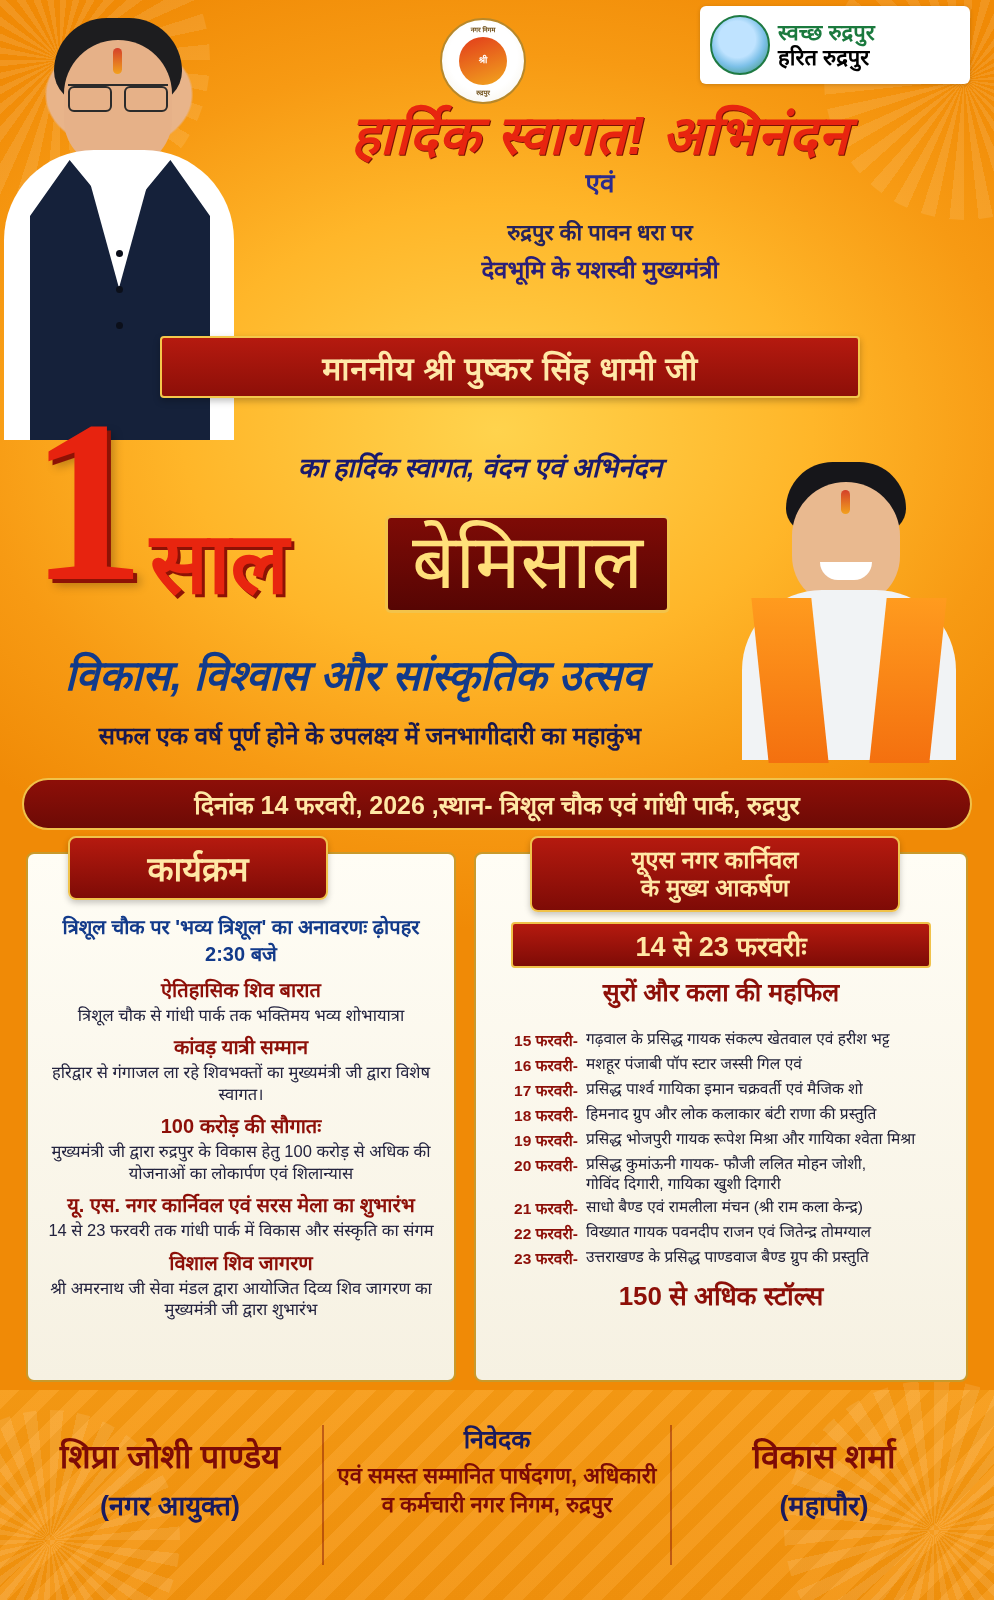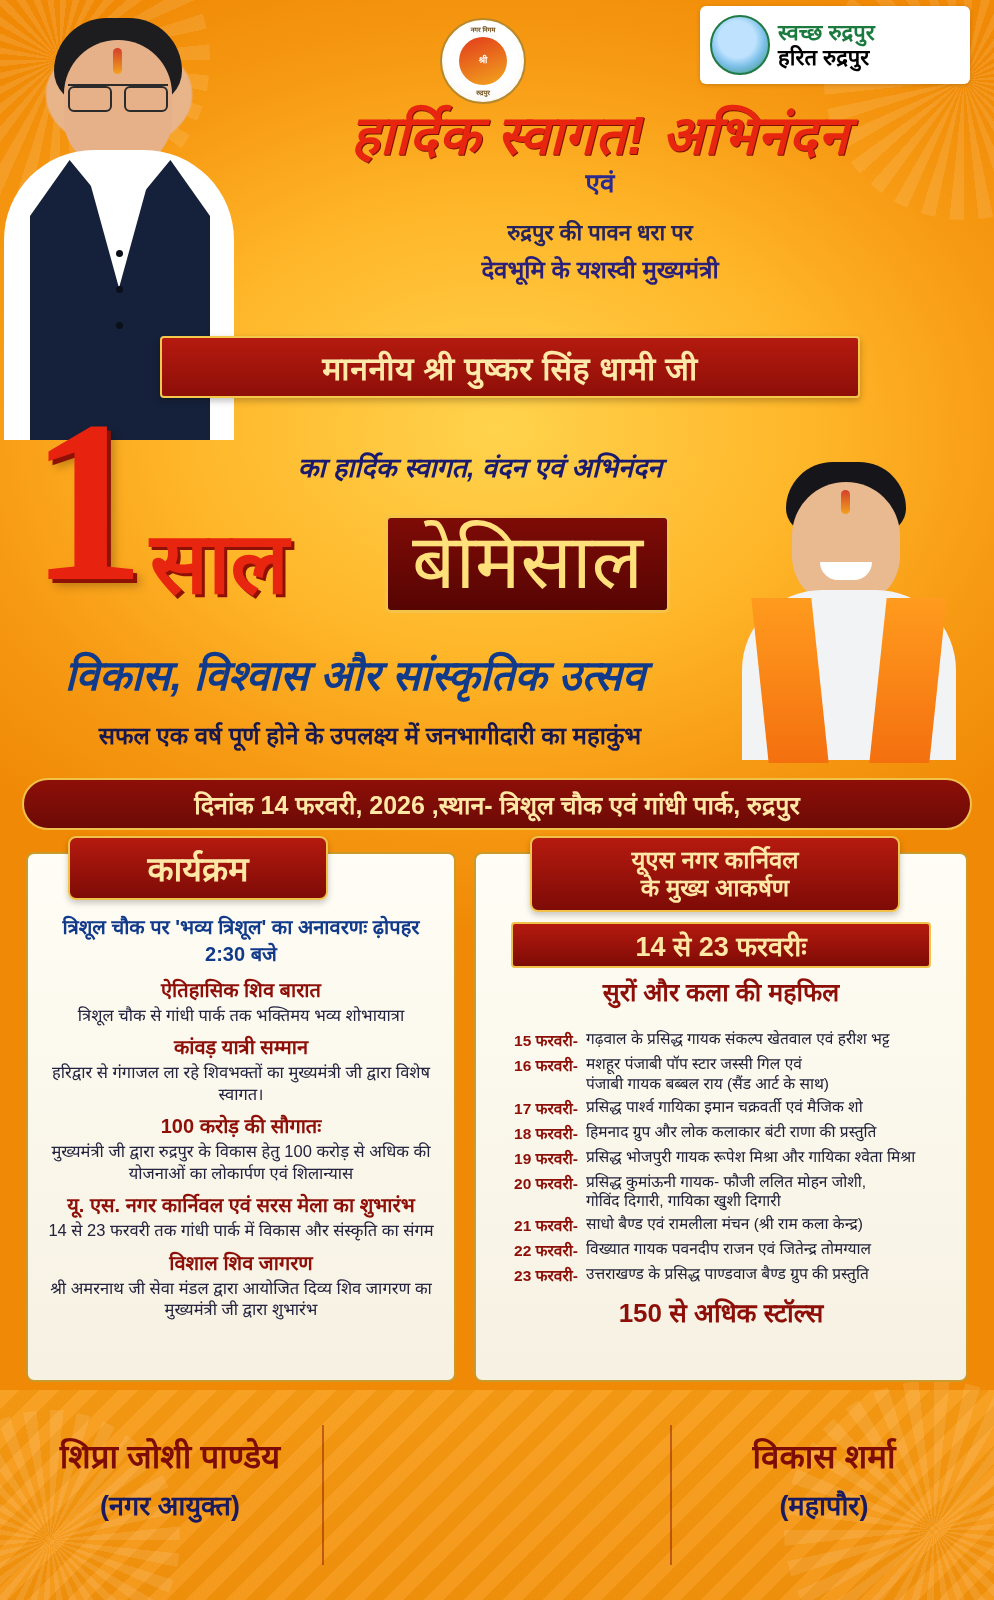--- a/index.html
+++ b/index.html
@@ -415,21 +415,20 @@
         <div class="sched-row">
           <div class="sched-date">15 फरवरी-</div>
           <div class="sched-desc">
             <span>गढ़वाल के प्रसिद्ध गायक संकल्प खेतवाल एवं हरीश भट्ट</span>
           </div>
         </div>
         <div class="sched-row">
           <div class="sched-date">16 फरवरी-</div>
           <div class="sched-desc">
             <span>मशहूर पंजाबी पॉप स्टार जस्सी गिल एवं</span>
-            <span class="c2">पंजाबी गायक बब्बल राय (सैंड आर्ट के साथ)</span>
           </div>
         </div>
         <div class="sched-row">
           <div class="sched-date">17 फरवरी-</div>
           <div class="sched-desc">
             <span>प्रसिद्ध पार्श्व गायिका इमान चक्रवर्ती एवं मैजिक शो</span>
           </div>
         </div>
         <div class="sched-row">
           <div class="sched-date">18 फरवरी-</div>
@@ -476,20 +475,24 @@
 
   <div class="footer">
     <div class="f-sep a"></div>
     <div class="f-sep b"></div>
 
     <div class="f-left">
       <div class="f-name">शिप्रा जोशी पाण्डेय</div>
       <div class="f-role">(नगर आयुक्त)</div>
     </div>
 
+    <div class="f-center">
+      <div class="f-c-title">निवेदक</div>
+      <div class="f-c-body">एवं समस्त सम्मानित पार्षदगण, अधिकारी व कर्मचारी नगर निगम, रुद्रपुर</div>
+    </div>
 
     <div class="f-right">
       <div class="f-name">विकास शर्मा</div>
       <div class="f-role">(महापौर)</div>
     </div>
   </div>
 
 </div>
 
 </body></html>

